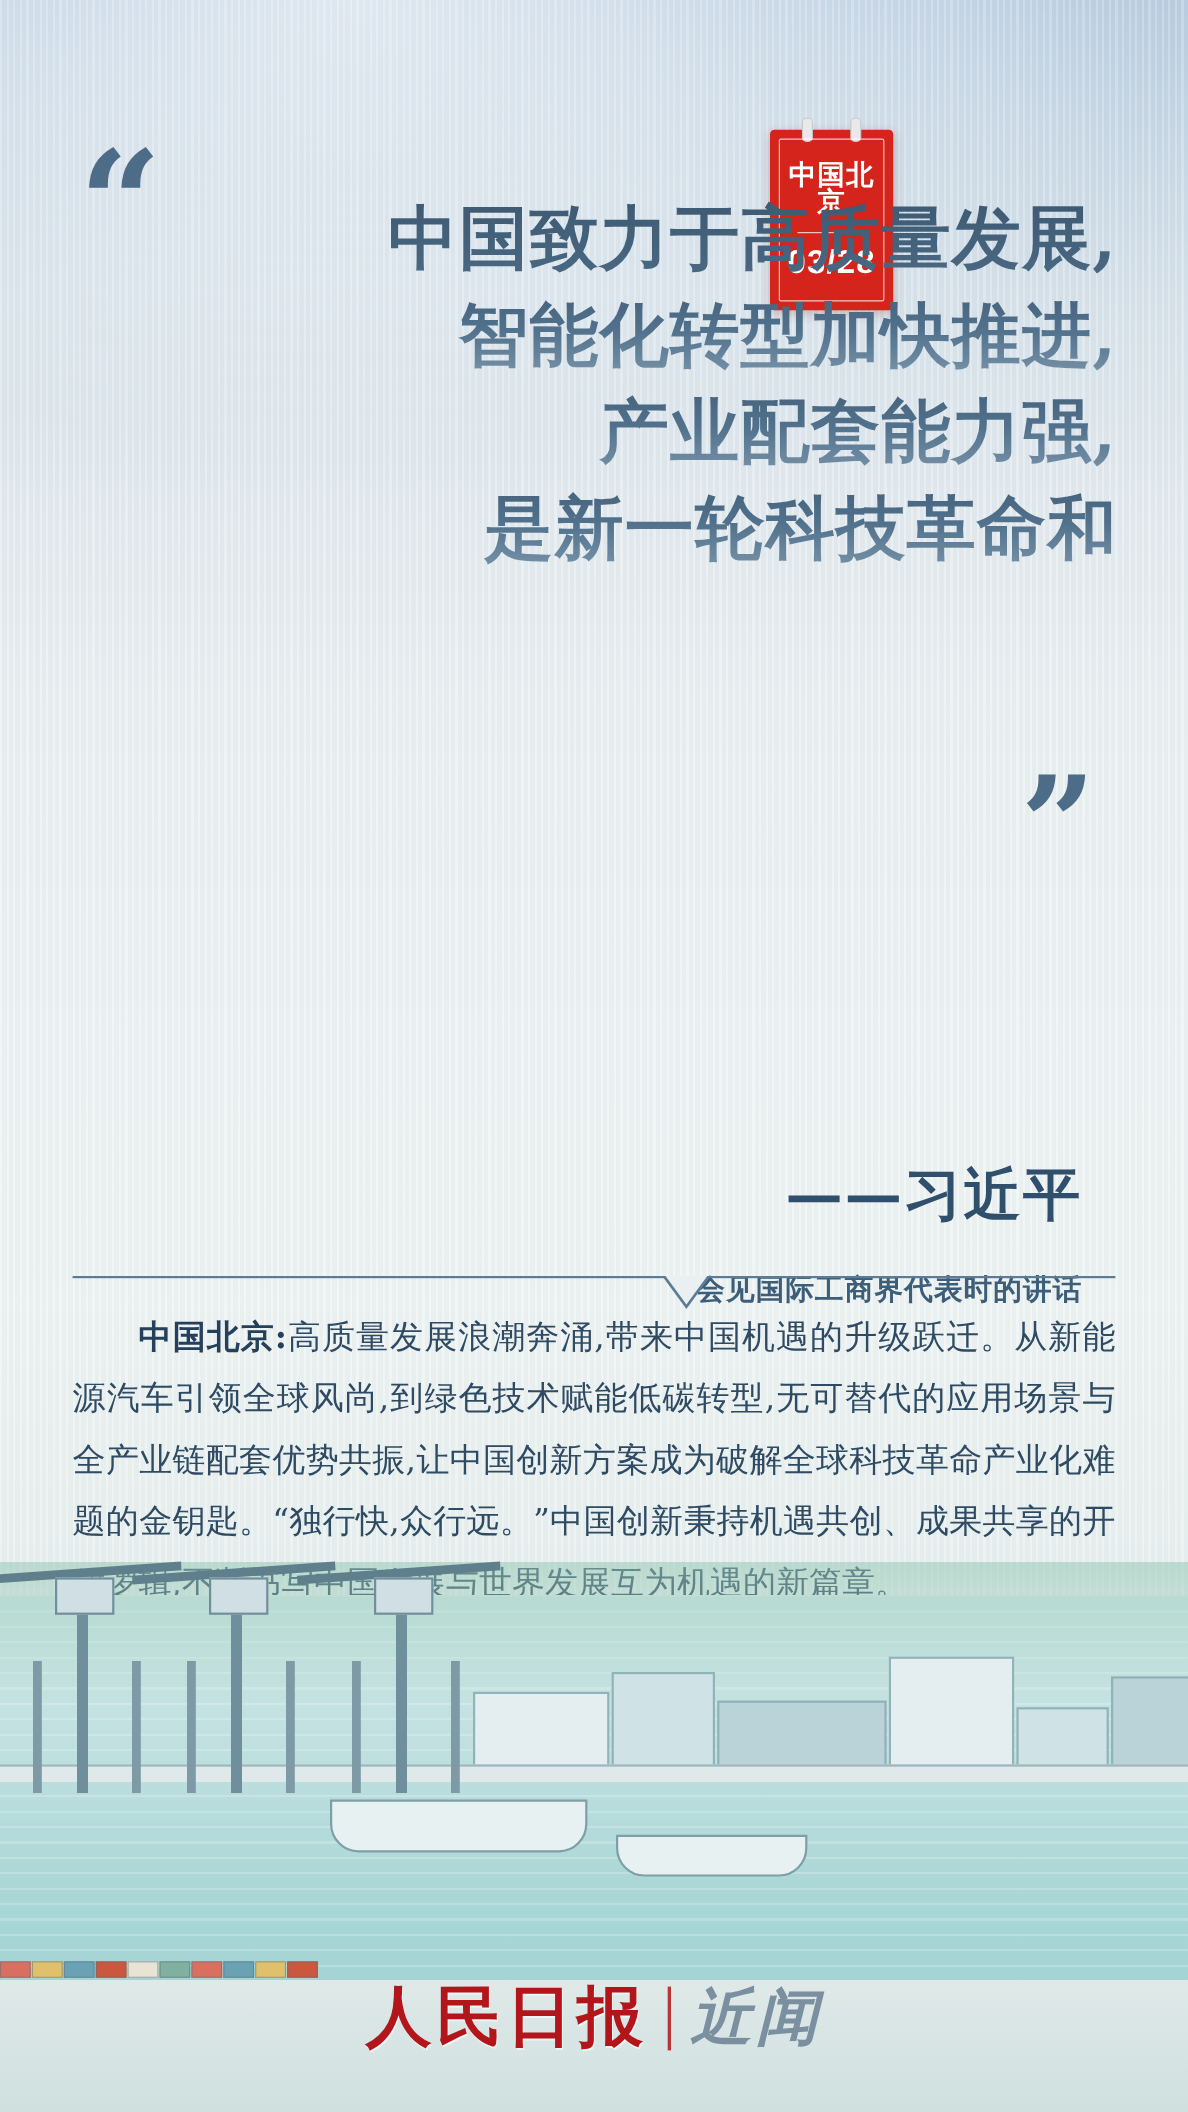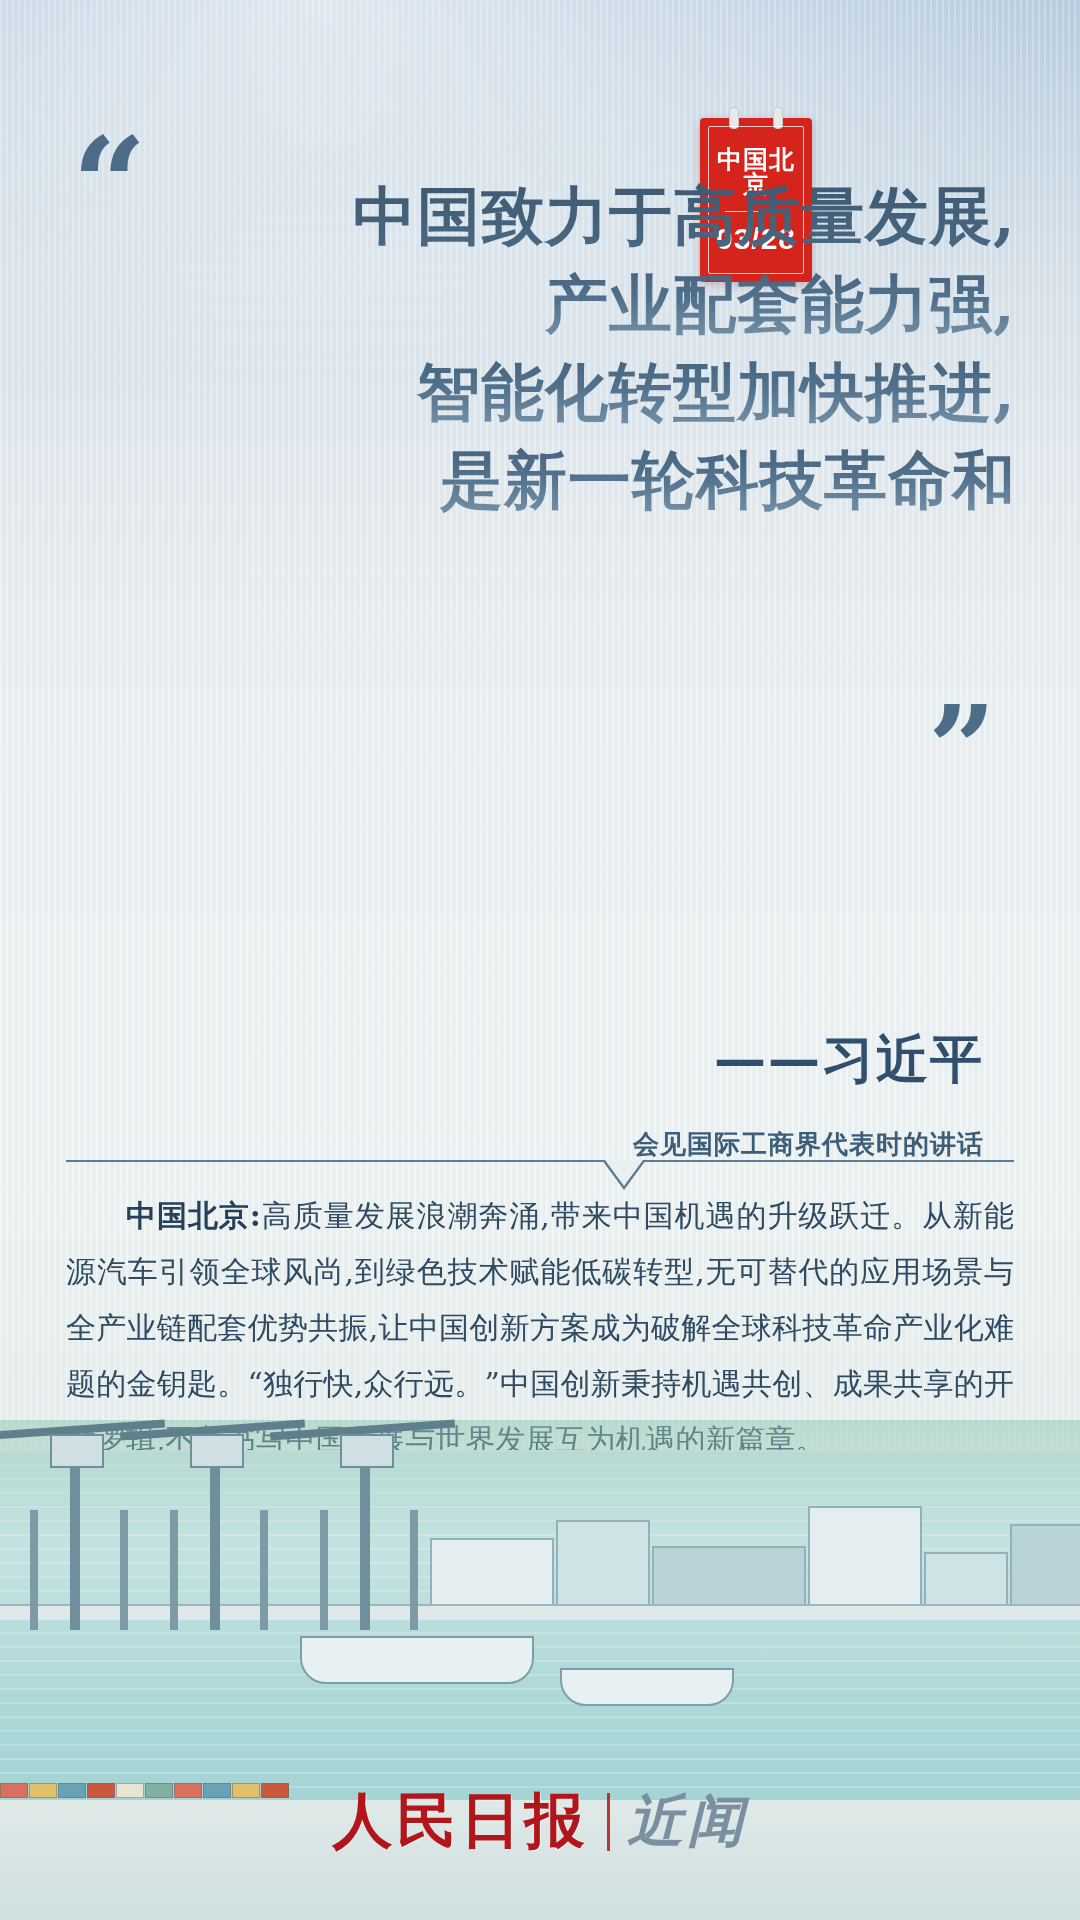--- a/index.html
+++ b/index.html
@@ -148,21 +148,21 @@
     font-size: 118px;
     font-weight: 700;
     color: #4d6c87;
     line-height: 1;
   }
 
   
   .attribution {
     position: absolute;
     right: 96px;
-    top: 1030px;
+    top: 1058px;
     text-align: right;
   }
   .attr-name {
     font-family: "DejaVu Serif", serif;
     font-size: 52px;
     font-weight: 700;
     color: #2f4f6d;
     letter-spacing: 2px;
     line-height: 1.1;
   }
@@ -323,21 +323,21 @@
     position: absolute;
     left: 0; bottom: 0;
     width: 1080px; height: 120px;
     background: linear-gradient(180deg, #dfe9e8, #cfe0df);
   }
 
   
   .logo {
     position: absolute;
     left: 0; right: 0;
-    bottom: 58px;
+    bottom: 45px;
     display: flex;
     align-items: center;
     justify-content: center;
     gap: 18px;
   }
   .logo-main {
     font-family: "DejaVu Serif", serif;
     font-size: 60px;
     font-weight: 700;
     color: #b2151a;
@@ -374,22 +374,22 @@
     <div class="cal-inner">
       <div class="cal-city">中国北京</div>
       <div class="cal-divider"></div>
       <div class="cal-date">03/28</div>
     </div>
   </div>
 
   <div class="quote-open">“</div>
   <div class="quote-block">
     <div class="qline l1">中国致力于高质量发展,</div>
+    <div class="qline">智能化转型加快推进,</div>
     <div class="qline">产业配套能力强,</div>
-    <div class="qline">智能化转型加快推进,</div>
     <div class="qline">是新一轮科技革命和</div>
   </div>
   <div class="quote-close">”</div>
 
   <div class="attribution">
     <div class="attr-name">——习近平</div>
     <div class="attr-occasion">会见国际工商界代表时的讲话</div>
   </div>
 
   <div class="note-wrap">

